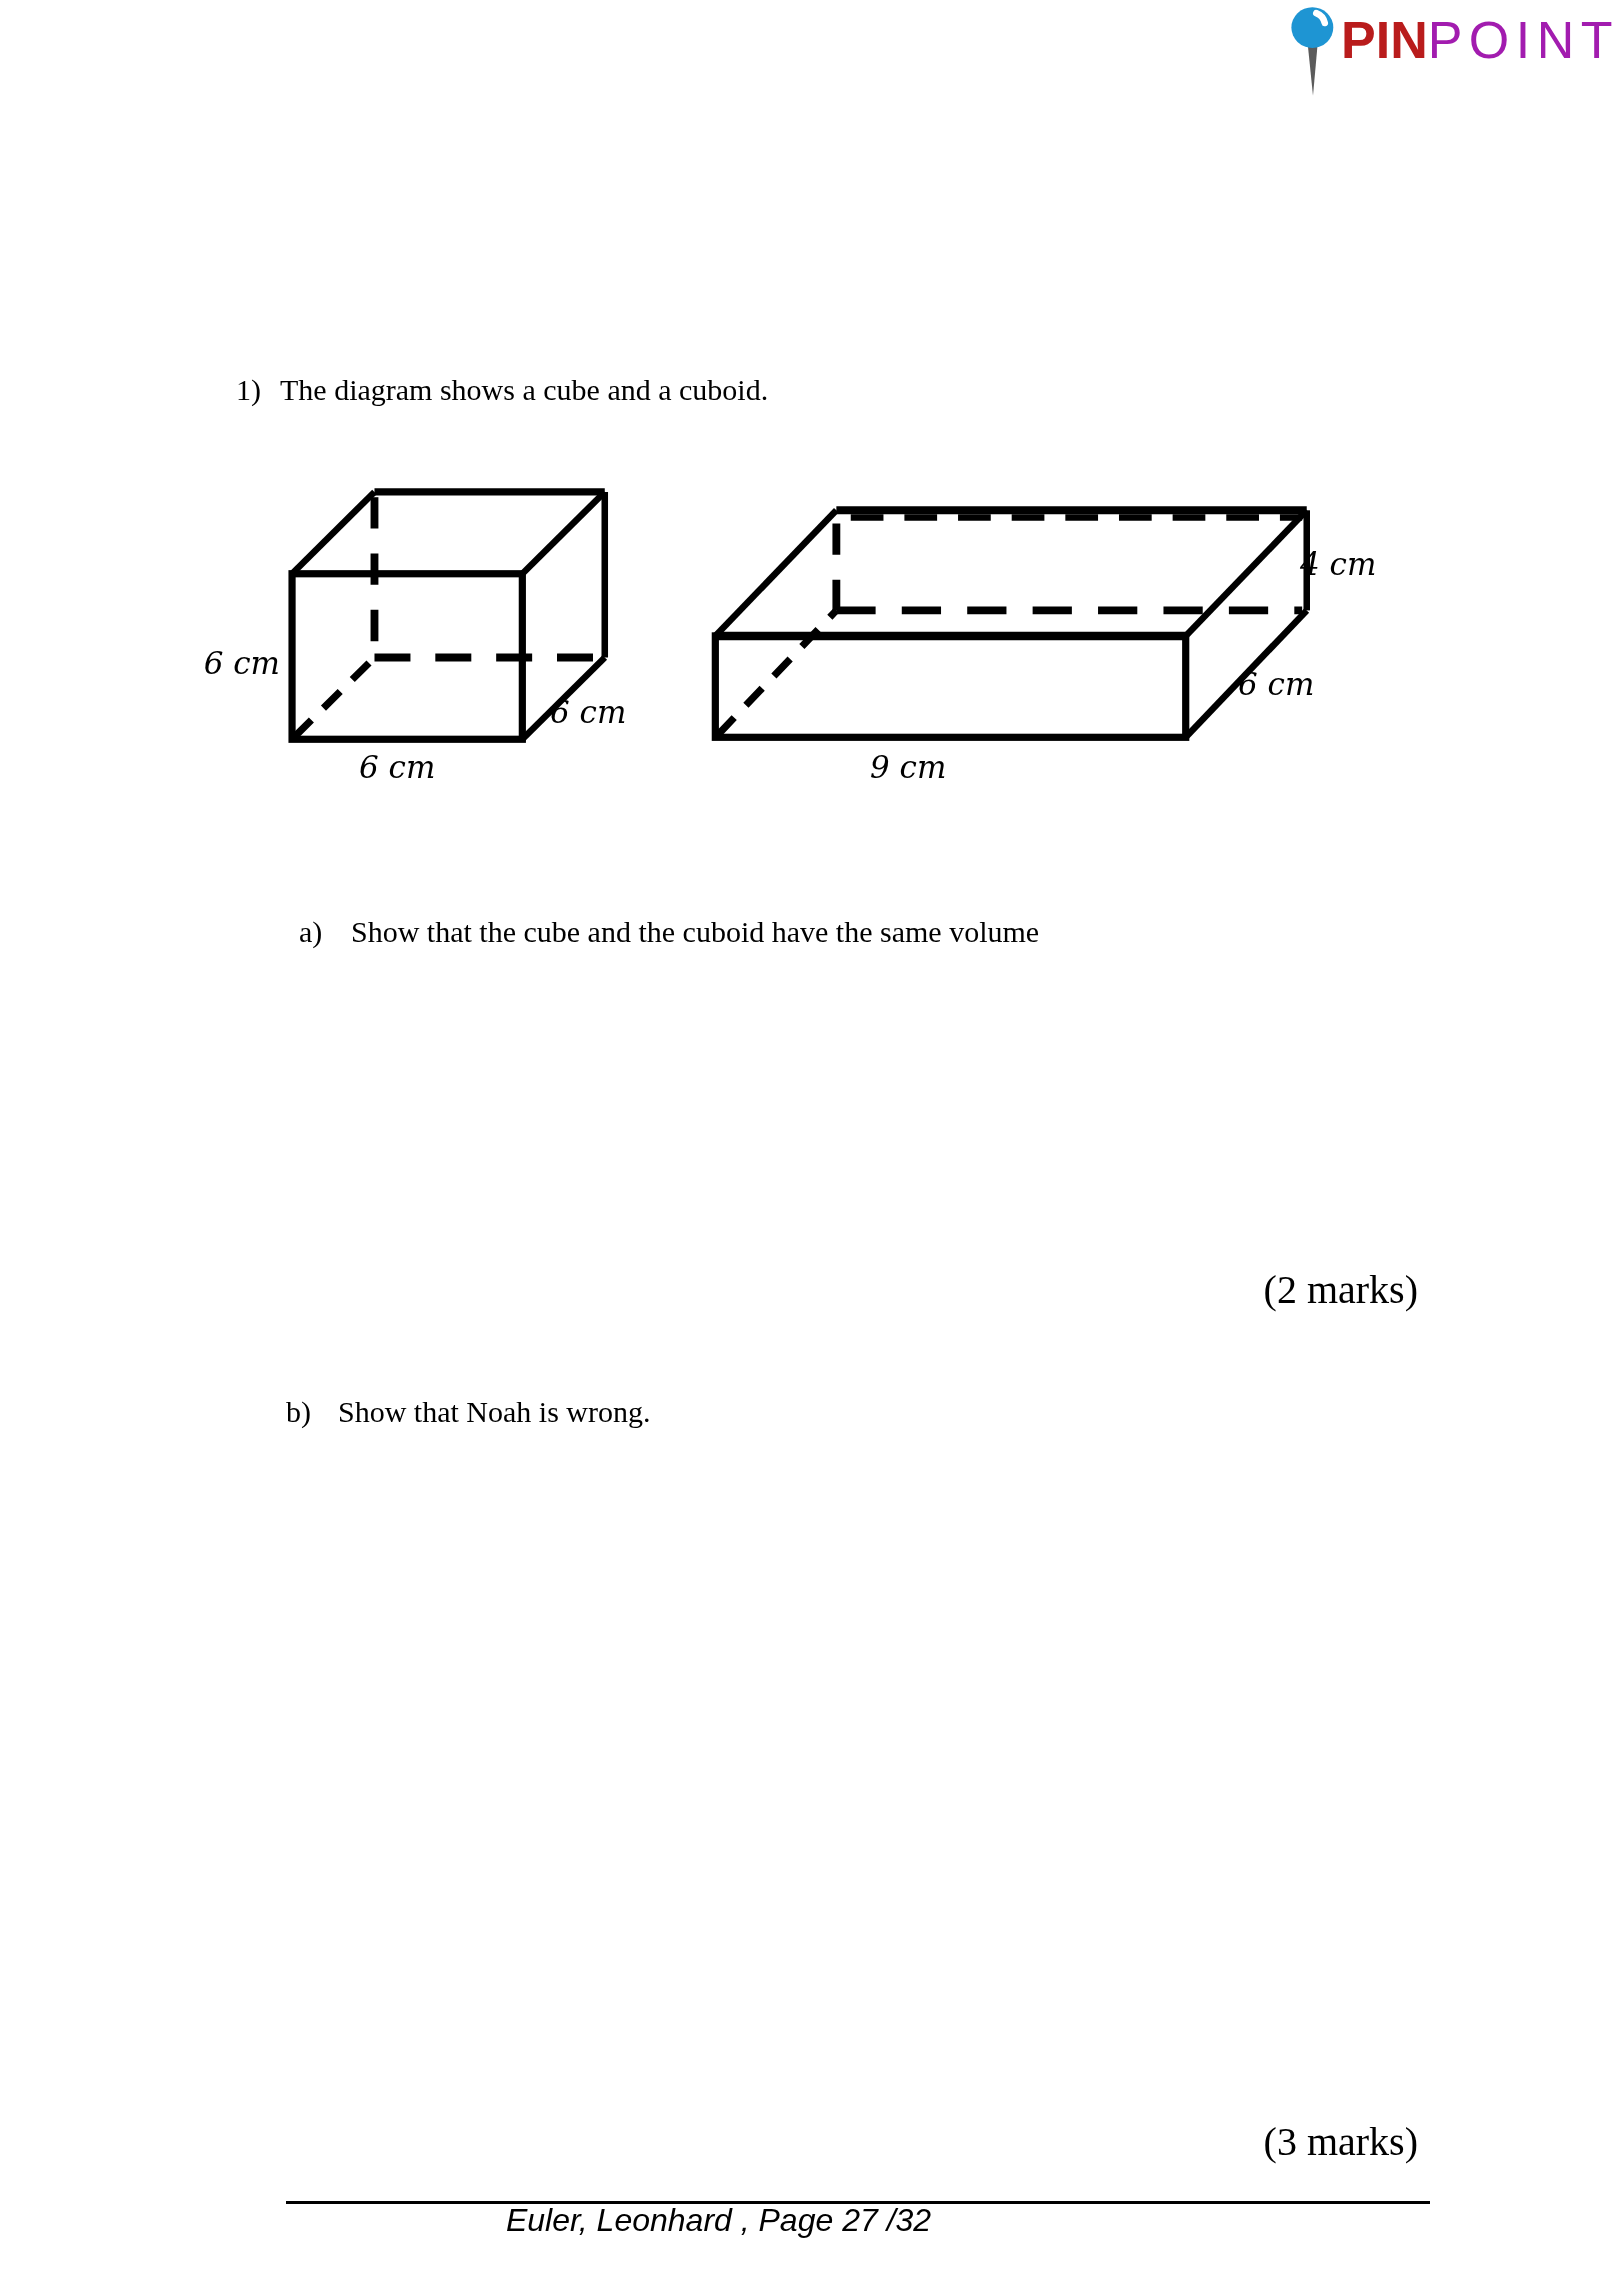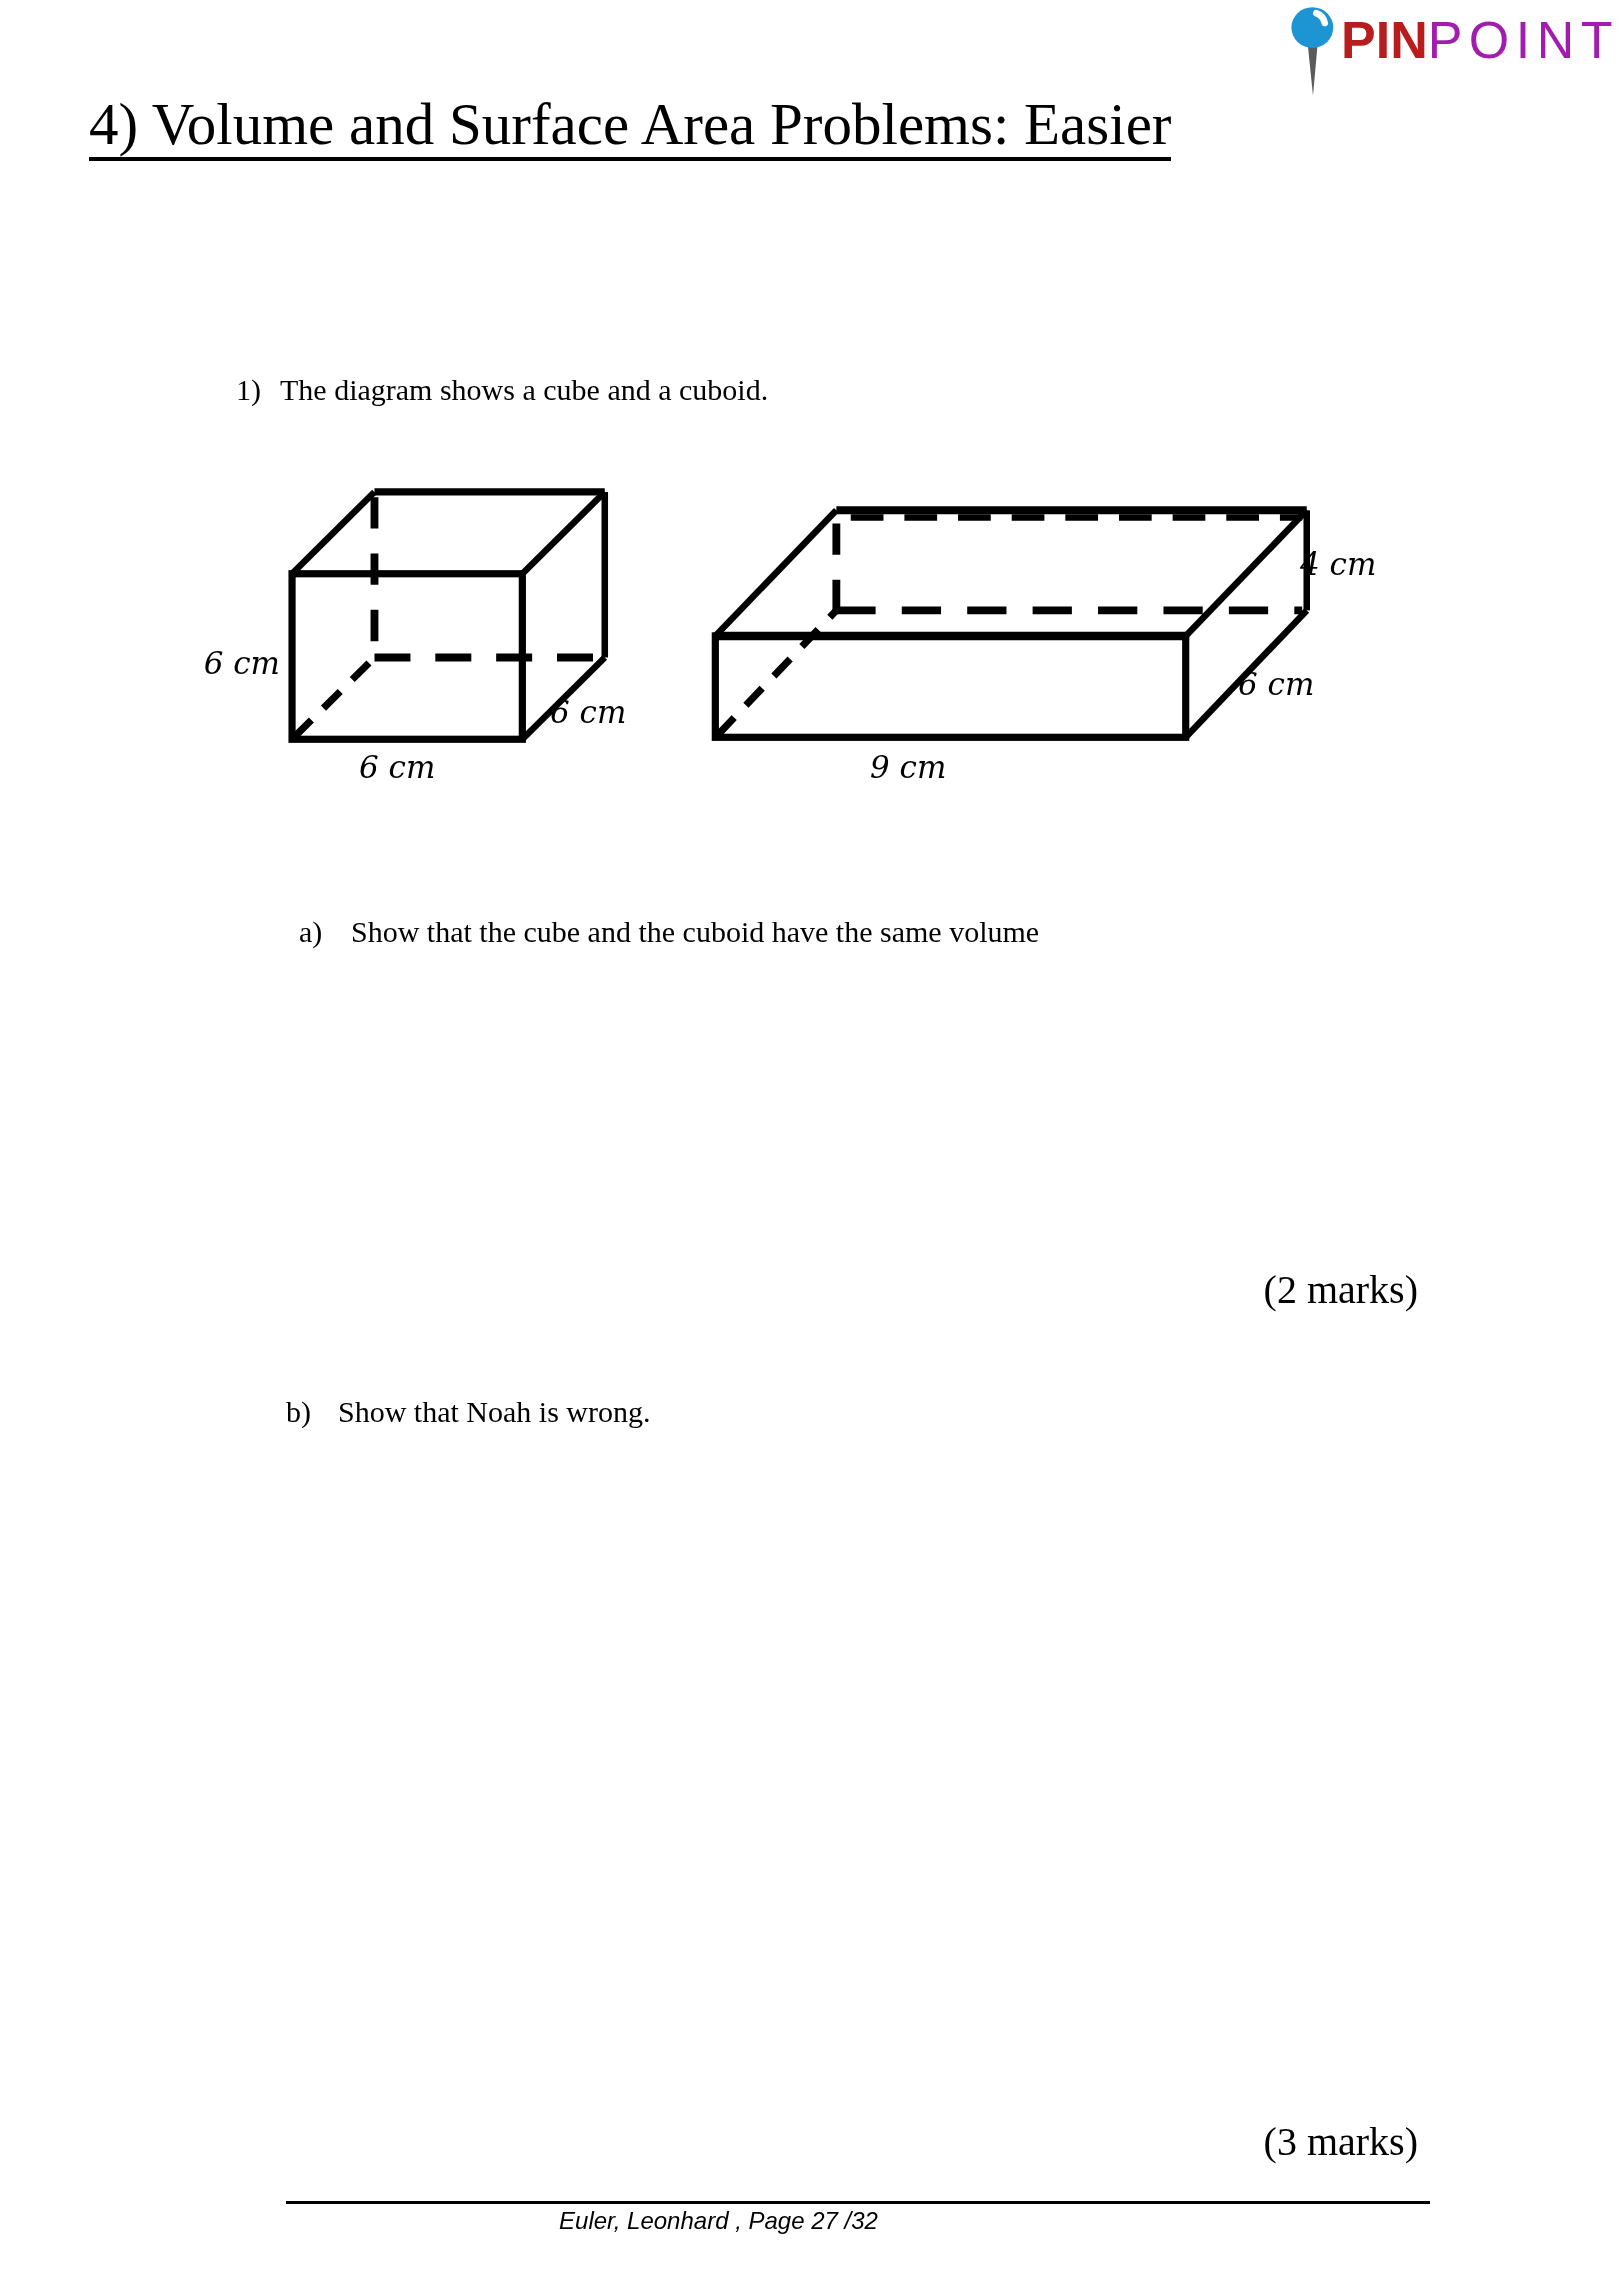--- a/index.html
+++ b/index.html
@@ -61,40 +61,39 @@
 
   
   .footer-rule {
     position: absolute; left: 286px; top: 2201px;
     width: 1144px; height: 3.3px; background: #000;
   }
   .footer-text {
     position: absolute; left: 0; top: 2207px; width: 1437px;
     text-align: center;
     font-family: "Liberation Sans", sans-serif; font-style: italic;
-    font-size: 24px; line-height: 27.5px; white-space: nowrap;
+    font-size: 32px; line-height: 27.5px; white-space: nowrap;
   }
 </style>
 </head>
 <body>
 
 <div class="page">
 
   <div class="logo">
     <svg class="pin-svg" width="46" height="95" viewBox="0 0 70 145">
       <polygon points="27,62 42,62 35,140" fill="#5B5B5B"></polygon>
       <ellipse cx="34" cy="36" rx="32" ry="31" fill="#1E95D3"></ellipse>
       <path d="M 40 14 A 21 21 0 0 1 53 29" fill="none" stroke="#ffffff" stroke-width="10" stroke-linecap="round"></path>
     </svg>
     <div class="logo-text">
       <span class="pin-part" style="color:#b91c1c">PIN</span><span class="point-part" style="color:#a21caf">POINT</span>
     </div>
   </div>
 
-  <h1 class="title" style="font-weight:normal">4) Volume and Surface Area Problems: Easier</h1>
 
   <div class="textline" style="left:236px; top:373px">
     <span class="num-box">1)</span><span>The diagram shows a cube and a cuboid.</span>
   </div>
 
   <svg class="diagram-layer" width="1623" height="2295" viewBox="0 0 2480 3508">
 
     <g stroke="#000" fill="none">
       <rect x="446" y="877" width="352" height="253" stroke-width="11"></rect>
       <line x1="446" y1="877" x2="572" y2="752" stroke-width="10"></line>

